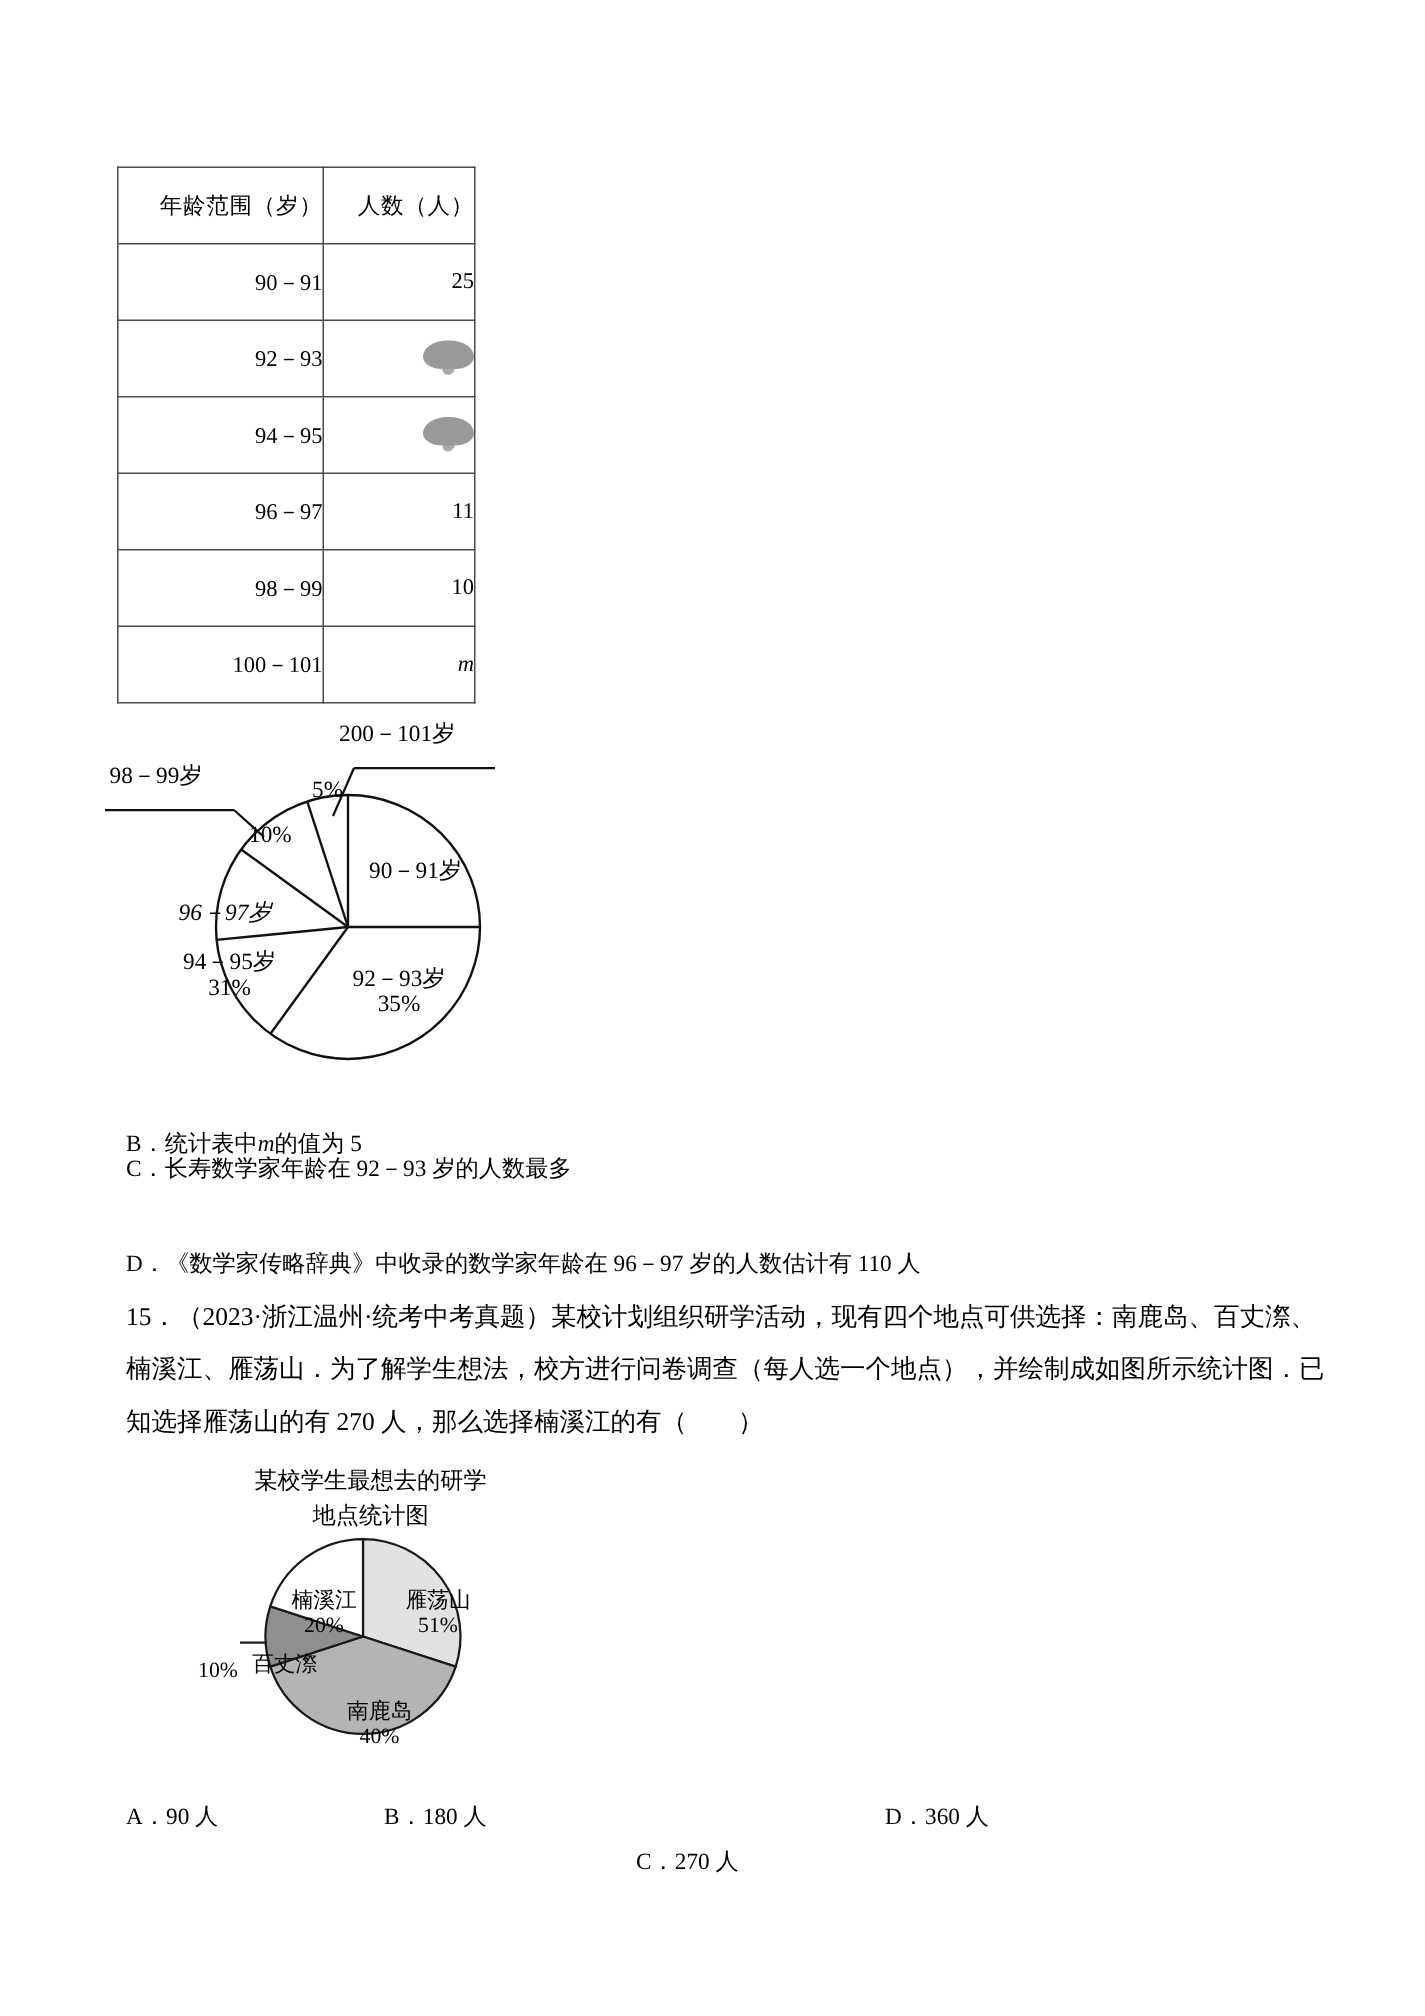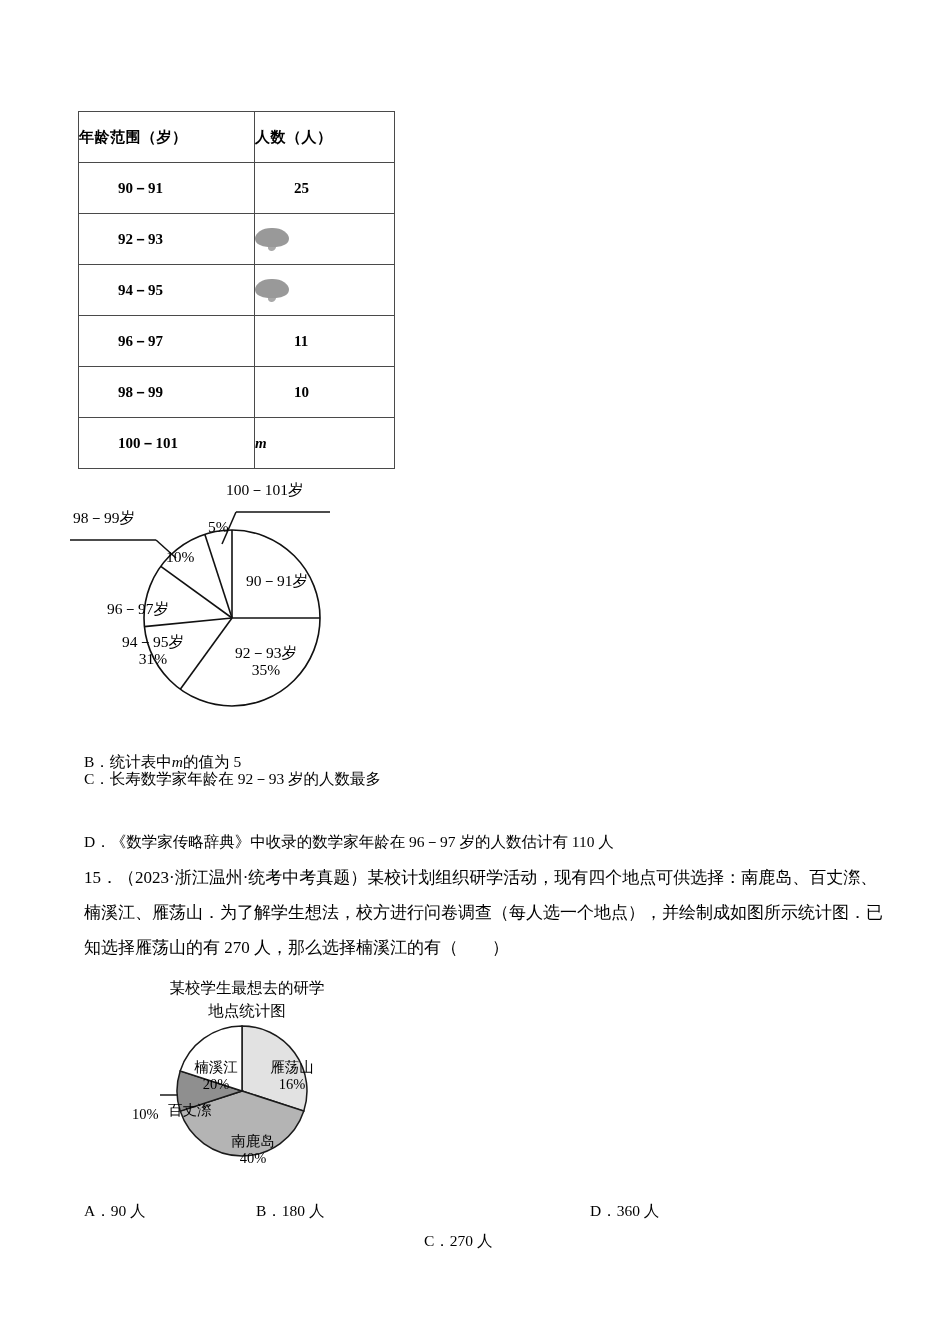--- a/index.html
+++ b/index.html
@@ -25,30 +25,29 @@
   
   .stat-table {
     position: absolute;
     left: 78px;
     top: 111px;
     border-collapse: collapse;
     font-size: 15px;
   }
   .stat-table td {
     border: 1px solid #4a4a4a;
-    text-align: left;
+    text-align: right;
     vertical-align: middle;
     padding: 0;
     height: 50px;
-    font-weight: bold;
   }
   .stat-table td.col-range { width: 136px; }
   .stat-table td.col-count { width: 100px; }
   .stat-table .hdr { font-size: 15px; letter-spacing: 0.5px; }
-  .stat-table .num { font-size: 15px; font-family: "Liberation Serif", serif; padding-left: 39px; }
+  .stat-table .num { font-size: 15px; font-family: "Liberation Serif", serif; }
   .stat-table .ital { font-style: italic; font-size: 15px; }
 
   .blob {
     display: inline-block;
     width: 34px;
     height: 19px;
     background: #8c8c8c;
     border-radius: 50% 50% 40% 40% / 60% 60% 45% 45%;
     position: relative;
     opacity: 0.88;
@@ -218,25 +217,25 @@
 
       <line x1="172" y1="140" x2="144.8" y2="56.3" stroke="#111111" stroke-width="1.6"></line>
 
       <line x1="162" y1="66" x2="176" y2="34" stroke="#111111" stroke-width="1.5"></line>
       <line x1="176" y1="34" x2="270" y2="34" stroke="#111111" stroke-width="1.5"></line>
 
       <line x1="116" y1="80" x2="96" y2="62" stroke="#111111" stroke-width="1.5"></line>
       <line x1="96" y1="62" x2="10" y2="62" stroke="#111111" stroke-width="1.5"></line>
     </svg>
 
-    <span class="pielbl" style="left:166px; top:3px;">100－101岁</span>
+    <span class="pielbl" style="left:166px; top:3px;">200－101岁</span>
     <span class="pielbl" style="left:148px; top:40px;">5%</span>
     <span class="pielbl" style="left:13px; top:31px;text-align:center;">98－99岁</span>
     <span class="pielbl" style="left:106px; top:70px;">10%</span>
-    <span class="pielbl" style="left:47px; top:122px;">96－97岁</span>
+    <span class="pielbl" style="left:59px; top:122px;font-style:italic;">96－97岁</span>
     <span class="pielbl center" style="left:62px; top:155px;">
       <span>94－95岁</span><br>
       <span>31%</span>
     </span>
     <span class="pielbl" style="left:186px; top:94px;">90－91岁</span>
     <span class="pielbl center" style="left:175px; top:166px;">
       <span>92－93岁</span><br>
       <span>35%</span>
     </span>
   </div>
@@ -268,21 +267,21 @@
 
       <path d="M 110 67 L 48.2 87.1 A 65 65 0 0 1 48.2 46.9 Z" fill="#8f8f8f" stroke="#1a1a1a" stroke-width="1.5"></path>
 
       <path d="M 110 67 L 48.2 46.9 A 65 65 0 0 1 110 2 Z" fill="#ffffff" stroke="#1a1a1a" stroke-width="1.5"></path>
 
       <line x1="46" y1="71" x2="28" y2="71" stroke="#1a1a1a" stroke-width="1.5"></line>
     </svg>
 
     <span class="p2lbl" style="left:124px; top:83px; width:72px;">
       <span>雁荡山</span><br>
-      <span>16%</span>
+      <span>51%</span>
     </span>
 
     <span class="p2lbl" style="left:76px; top:157px; width:90px;">
       <span>南鹿岛</span><br>
       <span>40%</span>
     </span>
 
     <span class="p2lbl" style="left:36px; top:126px;">百丈漈</span>
     <span class="p2lbl" style="left:0px; top:130px;">10%</span>
 

